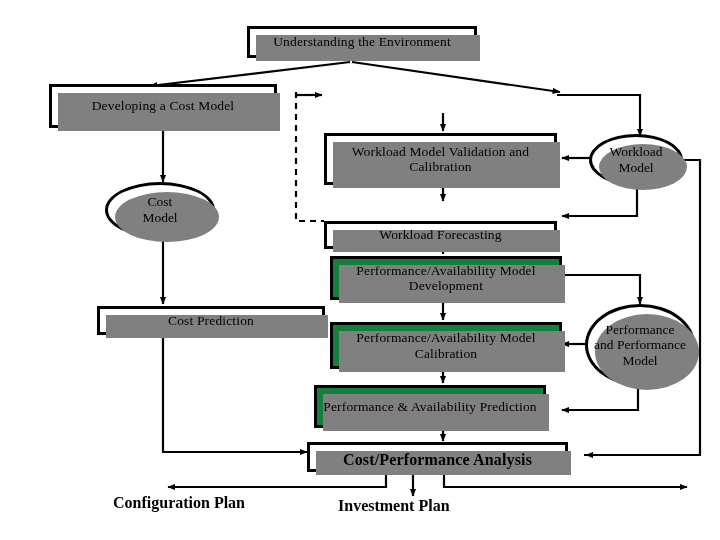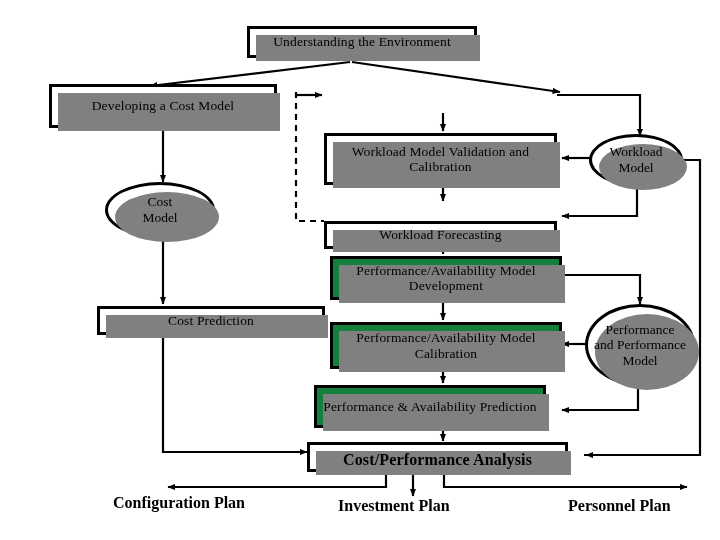--- a/index.html
+++ b/index.html
@@ -189,18 +189,17 @@
   <div class="oval shadow" style="left:585px;top:304px;width:110px;height:82px;">
     <div>
       <span class="lbl">Performance</span>
       <span class="lbl">and Performance</span>
       <span class="lbl">Model</span>
     </div>
   </div>
 
   <div class="caption" style="left:113px;top:494px;">Configuration Plan</div>
   <div class="caption" style="left:338px;top:497px;">Investment Plan</div>
-  <div class="caption" style="left:568px;top:497px;">Personnel Plan</div>
 
   <div class="ghost" style="left:60px;top:503px;">Adapted from Menasce &amp; Almeida.</div>
   <div class="ghost pagenum" style="left:645px;top:528px;">25</div>
 
 </div>
 
 </body></html>

